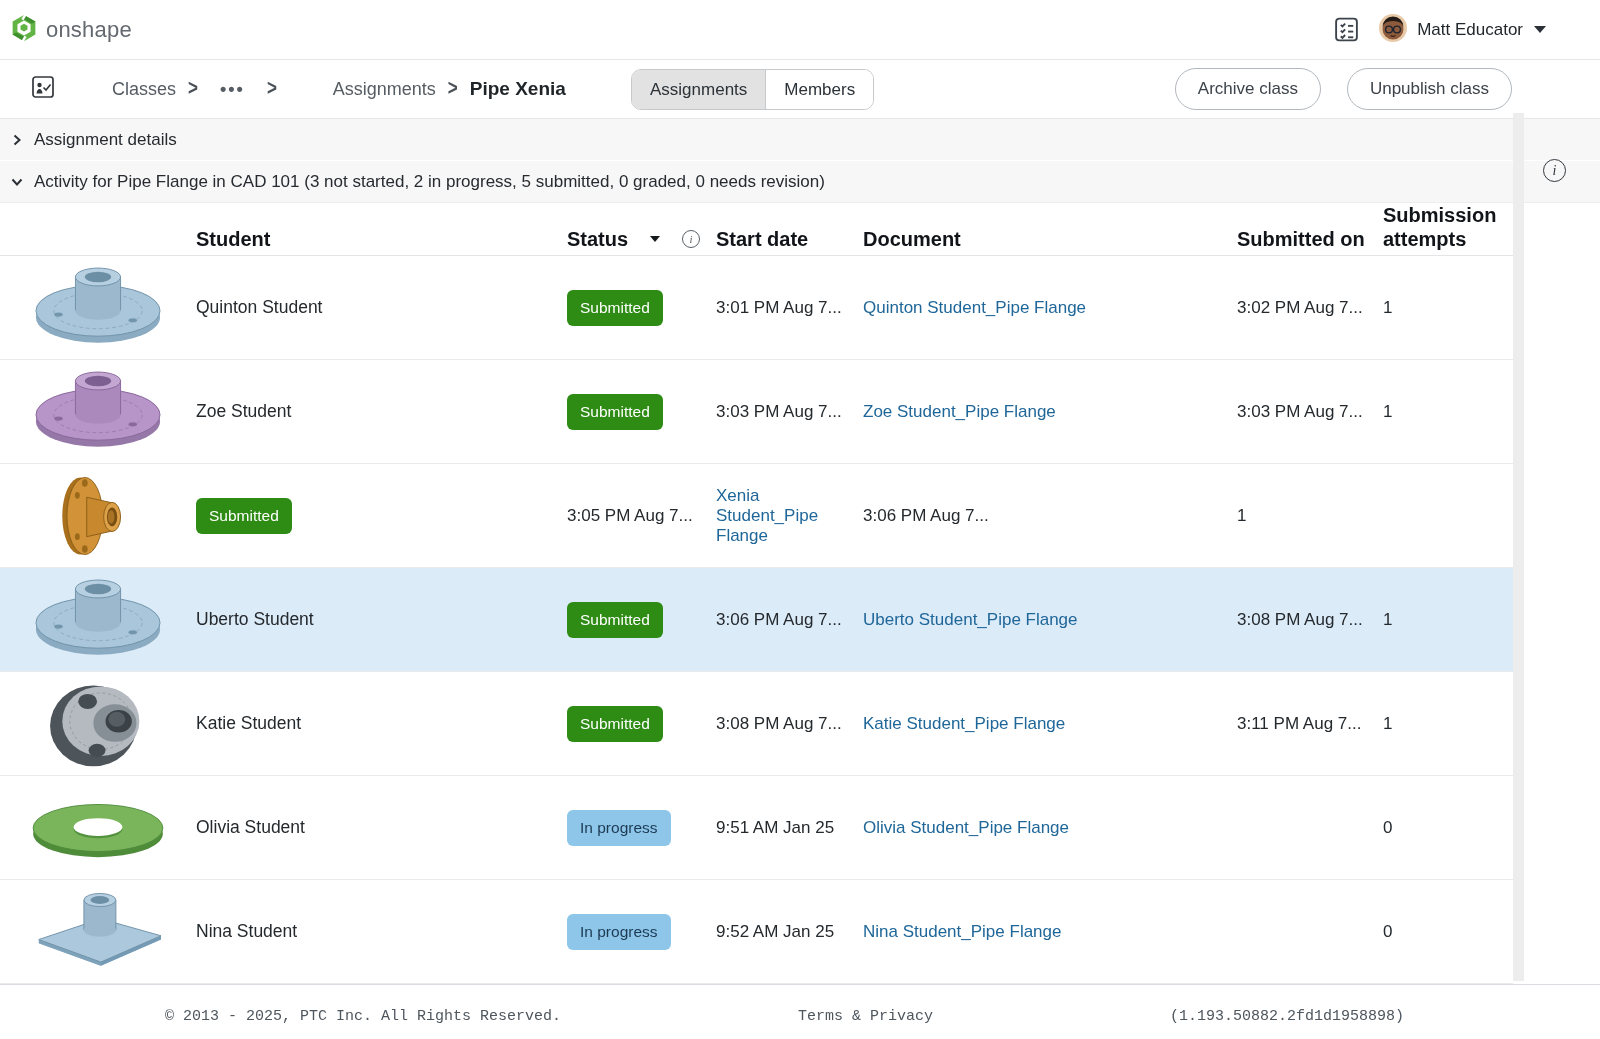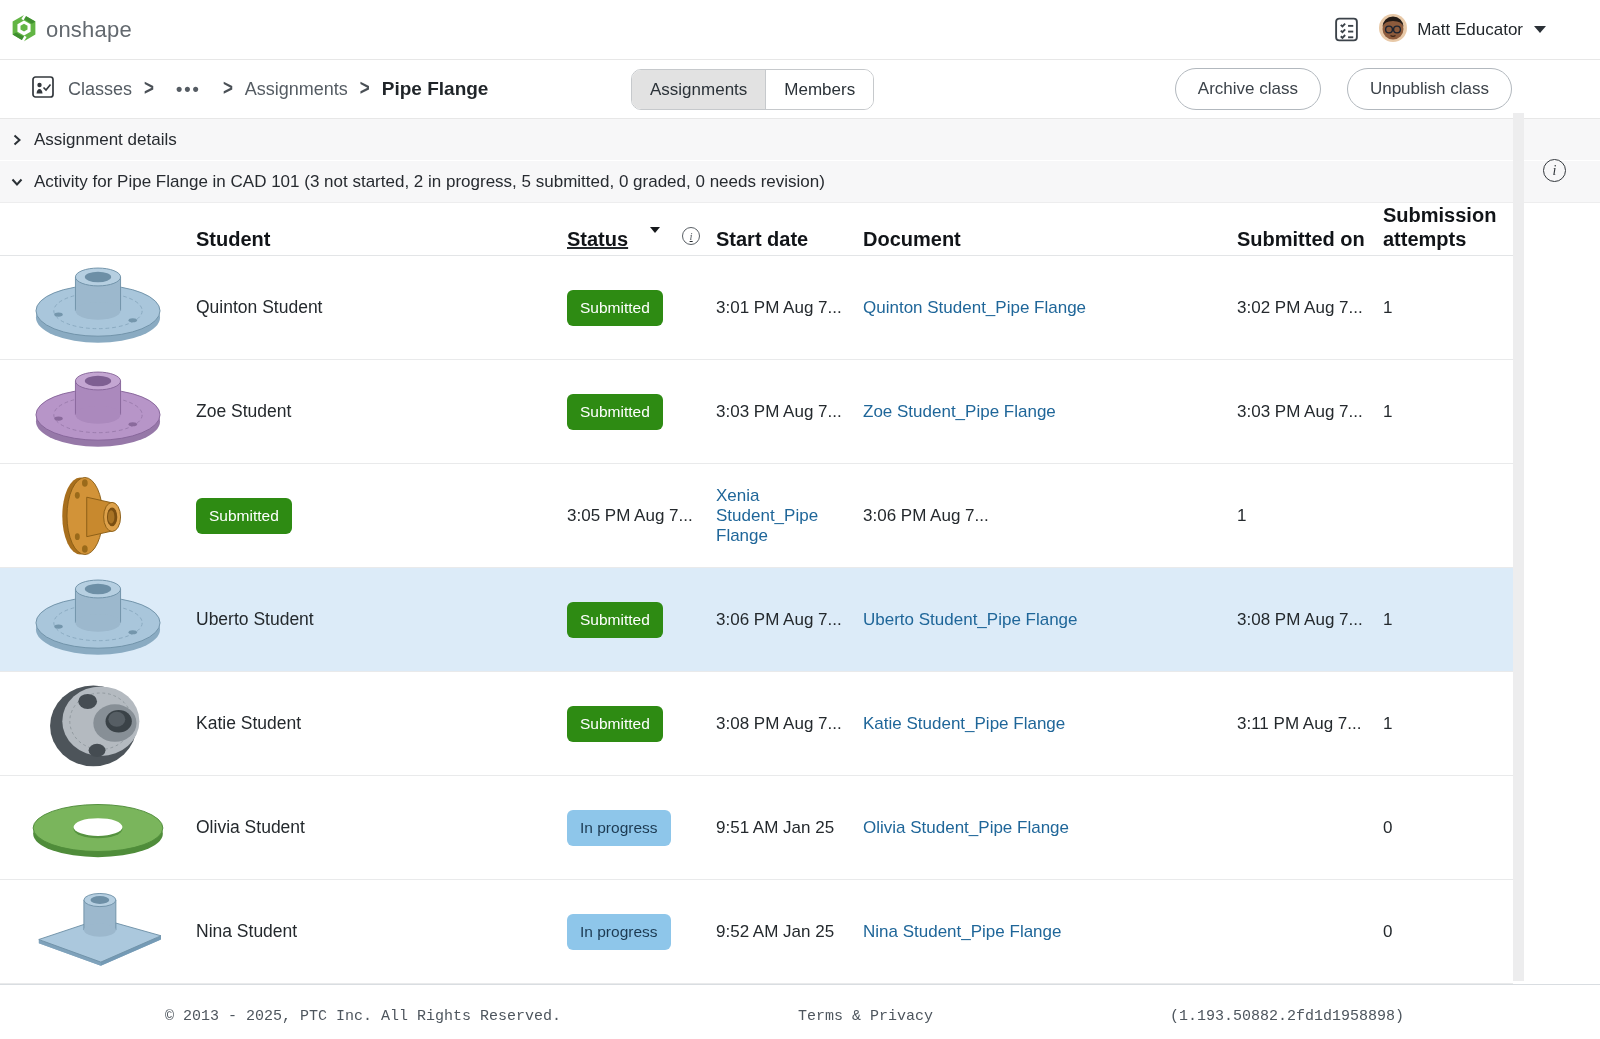--- a/index.html
+++ b/index.html
@@ -16,21 +16,21 @@
   .tasklist-btn { width:28px; height:28px; display:flex; align-items:center; justify-content:center; cursor:pointer; }
   .user-menu { display:flex; align-items:center; gap:9px; cursor:pointer; }
   .user-name { font-size:17px; color:#22272b; }
   .caret-down { width:0; height:0; border-left:6px solid transparent; border-right:6px solid transparent;
                 border-top:7px solid #2b3137; margin-left:2px; }
 
   
   .toolbar { height:59px; border-bottom:1px solid #e7e7e7; display:flex; align-items:center;
              padding:0 88px 0 30px; position:relative; background:#fff; }
   .breadcrumb { display:flex; align-items:center; gap:12px; font-size:18px; color:#555c63; }
-  .crumb { cursor:pointer; }
+  .crumb { cursor:pointer;margin-left:44px; }
   .crumb-sep { font-weight:600; color:#4a5056; font-size:17px; transform:scaleY(1.25); }
   .crumb-ellipsis { font-weight:700; letter-spacing:2px; cursor:pointer; margin:0 10px; }
   .crumb-current { font-weight:700; color:#1f2428; font-size:19px; }
 
   .segmented { position:absolute; left:631px; top:9px; display:flex; height:41px;
                border:1px solid #c6c9cc; border-radius:10px; overflow:hidden; background:#fff; }
   .segment { padding:0 18px; display:flex; align-items:center; font-size:17px; color:#2b3238; cursor:pointer; background:#fff; }
   .segment.active { background:#e2e2e2; border-right:1px solid #c6c9cc; }
 
   .toolbar-buttons { margin-left:auto; display:flex; gap:26px; }
@@ -48,21 +48,21 @@
   
   .page-info { position:absolute; top:159px; right:34px; width:23px; height:23px; border:1.7px solid #33383d;
                border-radius:50%; display:flex; align-items:center; justify-content:center;
                font-size:14px; color:#33383d; font-family:"Liberation Serif", serif; font-style:italic; cursor:pointer; }
 
   
   .content { width:1513px; }
   .grid { display:grid; grid-template-columns:196px 371px 149px 147px 374px 146px 130px; align-items:center; }
   .thead { height:53px; border-bottom:1px solid #e3e5e7; align-items:end; }
   .th { font-size:20px; font-weight:700; color:#111418; padding-bottom:12px; line-height:1.2; }
-  .th-status { display:flex; gap:22px; padding-bottom:12px; cursor:pointer;text-decoration:underline; }
+  .th-status { display:flex; align-items:center; gap:22px; padding-bottom:12px; cursor:pointer; }
   .sort-arrow { width:0; height:0; border-left:5px solid transparent; border-right:5px solid transparent;
                 border-top:6px solid #16191c; }
   .info-circle { width:18px; height:18px; border:1.4px solid #5a6066; border-radius:50%; display:inline-flex;
                  align-items:center; justify-content:center; font-size:11px; color:#5a6066;
                  font-family:"Liberation Serif", serif; font-style:italic; cursor:pointer; }
   .th-attempts { max-width:110px; }
 
   .trow { height:104px; border-bottom:1px solid #e9eaeb; cursor:pointer; }
   .trow.selected { background:#dcebf8; }
   .thumb { display:flex; justify-content:center; align-items:center; }
@@ -142,21 +142,21 @@
           <path d="M6.5 19.5 q0.5 -4.5 3 -4.5 q2.5 0 3 4.5z" fill="#33383d" stroke="none"></path>
           <path d="M13.5 13.5 l2.5 2.5 l4.5 -5.5"></path>
         </svg>
       </span>
       <span class="crumb">Classes</span>
       <span class="crumb-sep">&gt;</span>
       <span class="crumb-ellipsis">•••</span>
       <span class="crumb-sep">&gt;</span>
       <span class="crumb">Assignments</span>
       <span class="crumb-sep">&gt;</span>
-      <span class="crumb-current">Pipe Flange</span>
+      <span class="crumb-current">Pipe Xenia</span>
     </div>
 
     <div class="segmented">
       <div class="segment active">Assignments</div>
       <div class="segment">Members</div>
     </div>
 
     <div class="toolbar-buttons">
       <button class="btn-outline">Archive class</button>
       <button class="btn-outline">Unpublish class</button>

